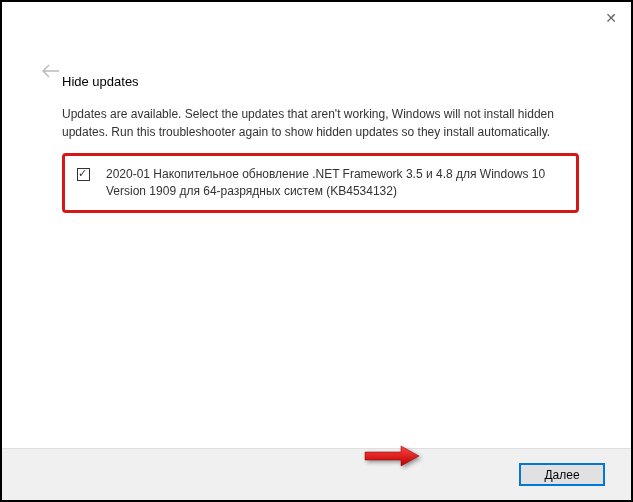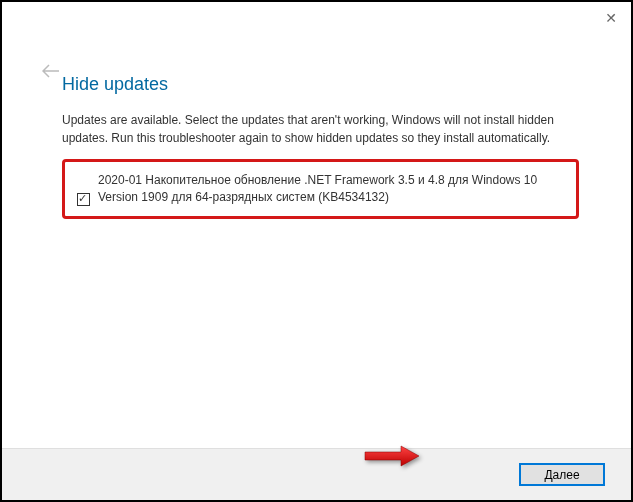--- a/index.html
+++ b/index.html
@@ -70,41 +70,41 @@
     .win-logo span:nth-child(3) { background: #00A4EF; }
     .win-logo span:nth-child(4) { background: #FFB900; }
     .title-text {
       font-size: 12px;
       color: #333;
     }
     .content {
       padding: 40px 52px 0 60px;
     }
     .heading {
-      color: #0369a1;
-      font-size: 18px;
+      color: #000000;
+      font-size: 13px;
       font-weight: 400;
       margin-bottom: 16px;
     }
     .description {
       font-size: 12px;
       color: #333;
       line-height: 1.5;
       margin-bottom: 12px;
     }
     .update-box {
       border: 3px solid #d41818;
       border-radius: 4px;
       padding: 10px 12px;
       margin-right: 0;
     }
     .update-item {
       display: flex;
-      align-items: flex-end;
-      gap: 8px;
+      align-items: flex-start;
+      gap: 16px;
     }
     .checkbox {
       width: 13px;
       height: 13px;
       border: 1px solid #333;
       flex-shrink: 0;
       margin-top: 2px;
       position: relative;
       cursor: pointer;
     }

